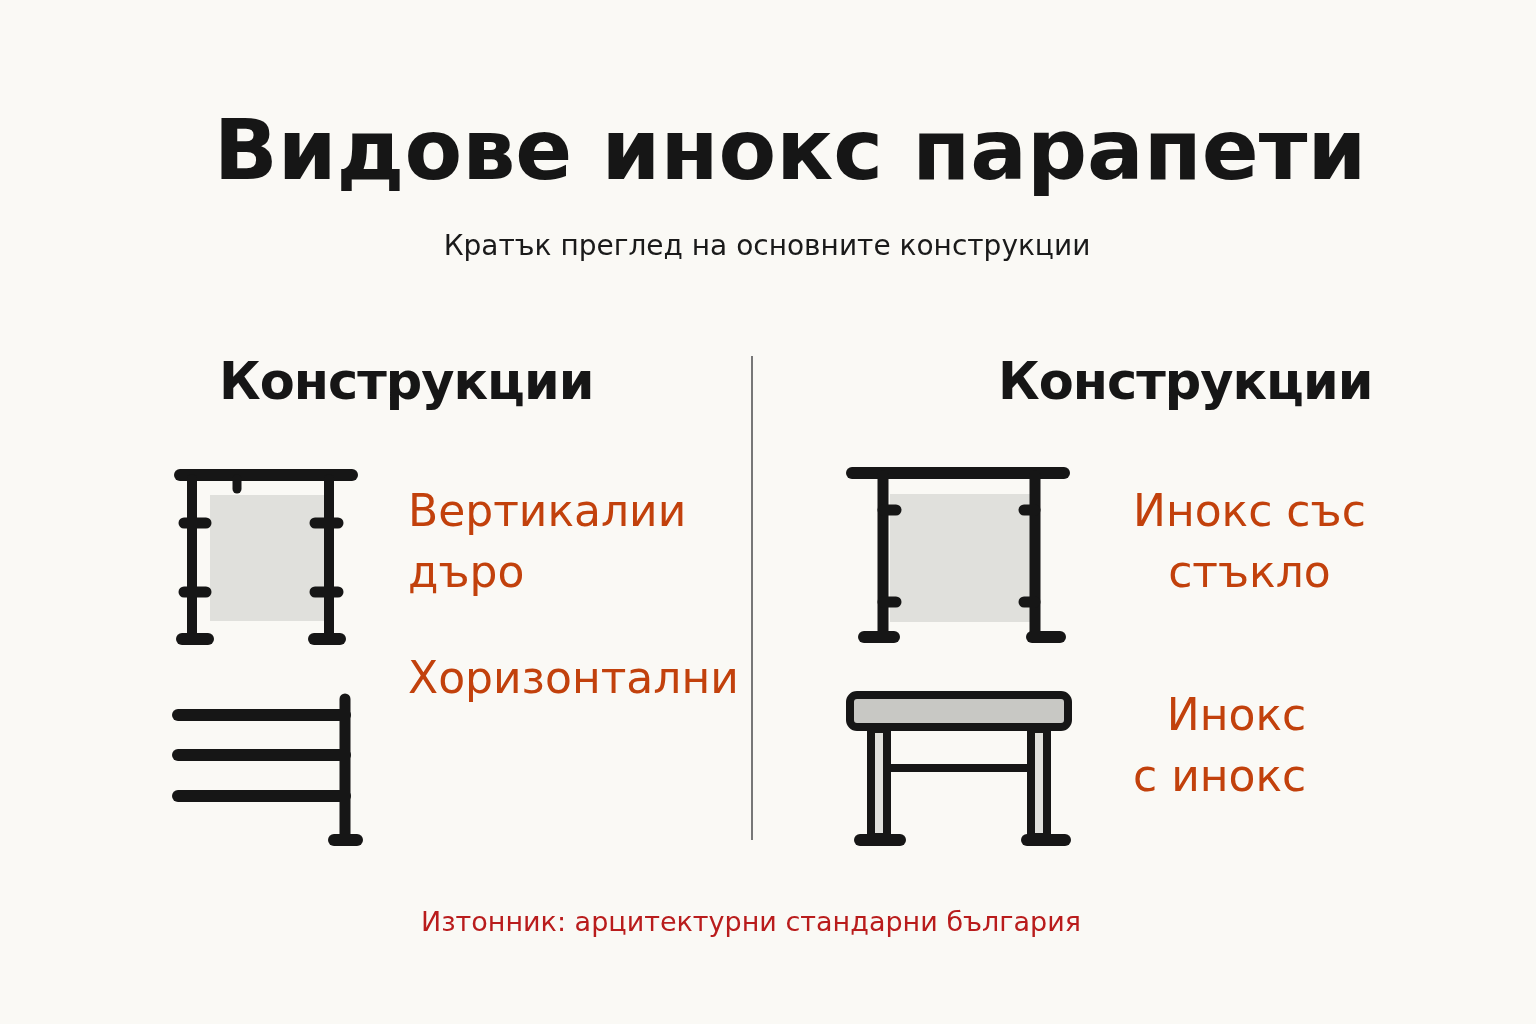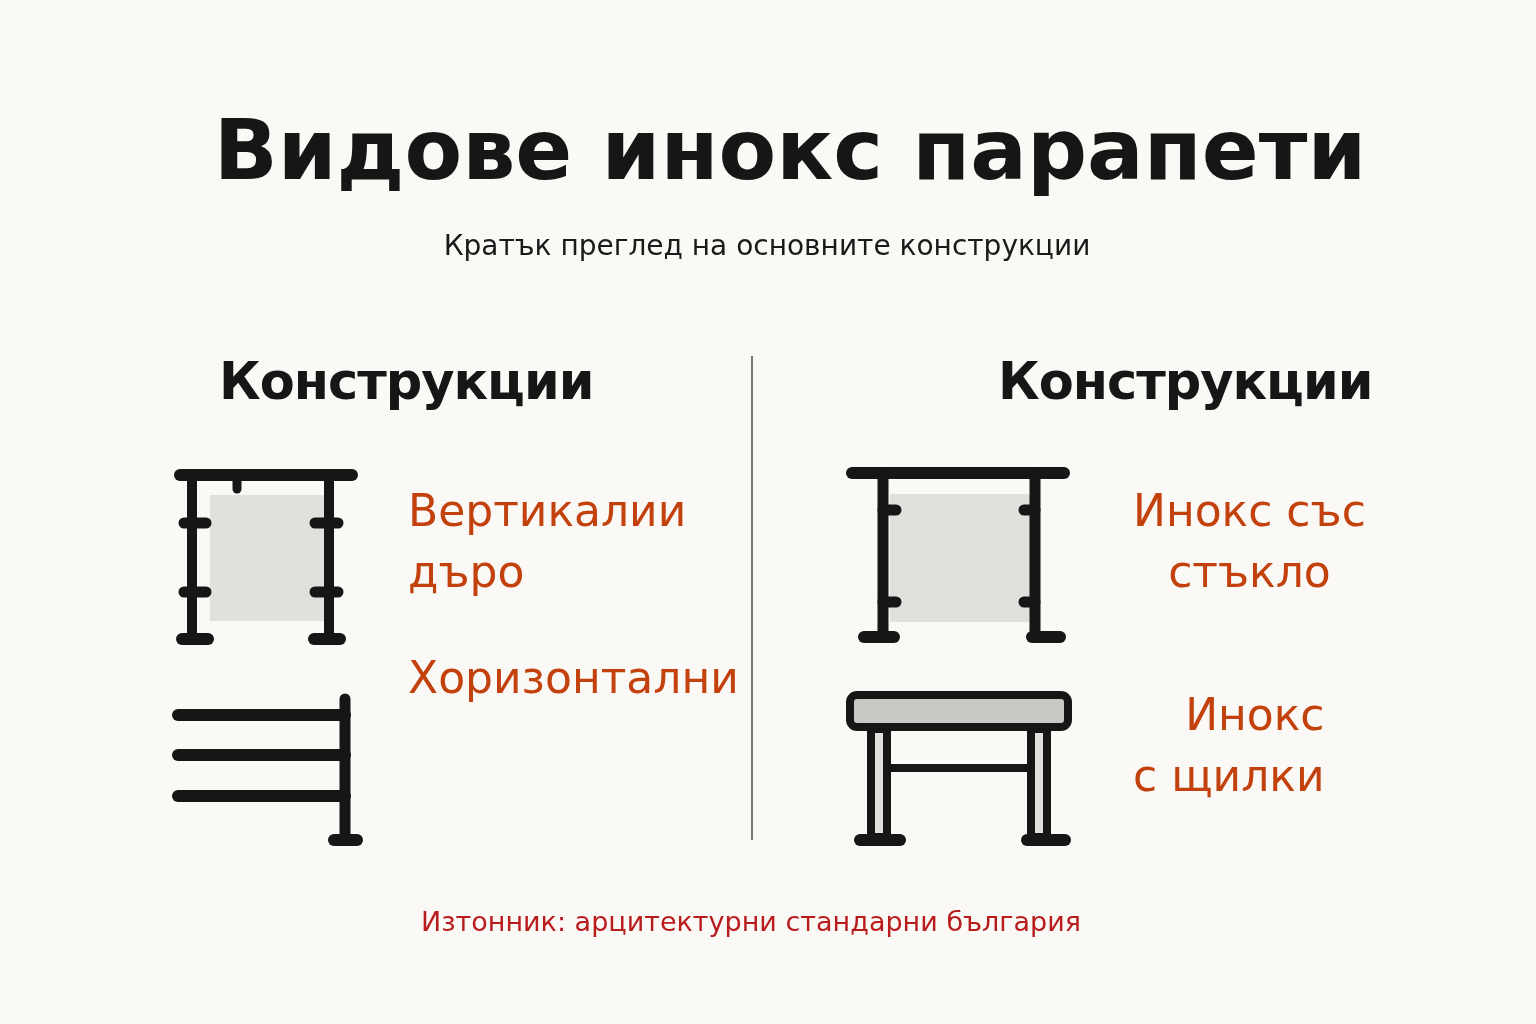--- a/index.html
+++ b/index.html
@@ -107,16 +107,16 @@
     <rect x="193" y="44" width="16" height="108" fill="#e0e0dc" stroke="#161616" stroke-width="8"></rect>
     <line x1="53" y1="83" x2="190" y2="83" stroke="#161616" stroke-width="8"></line>
     <g stroke="#161616" stroke-linecap="round">
       <line x1="22" y1="155" x2="62" y2="155" stroke-width="12"></line>
       <line x1="189" y1="155" x2="227" y2="155" stroke-width="12"></line>
     </g>
   </svg>
 </div>
 <div class="label" style="left:1133px; top:684px;text-align:right;">
   <span>Инокс</span>
-  <span>с щилки</span>
+  <span>с инокс</span>
 </div>
 
 <div class="source">Изтонник: арцитектурни стандарни българия</div>
 
 </body></html>

